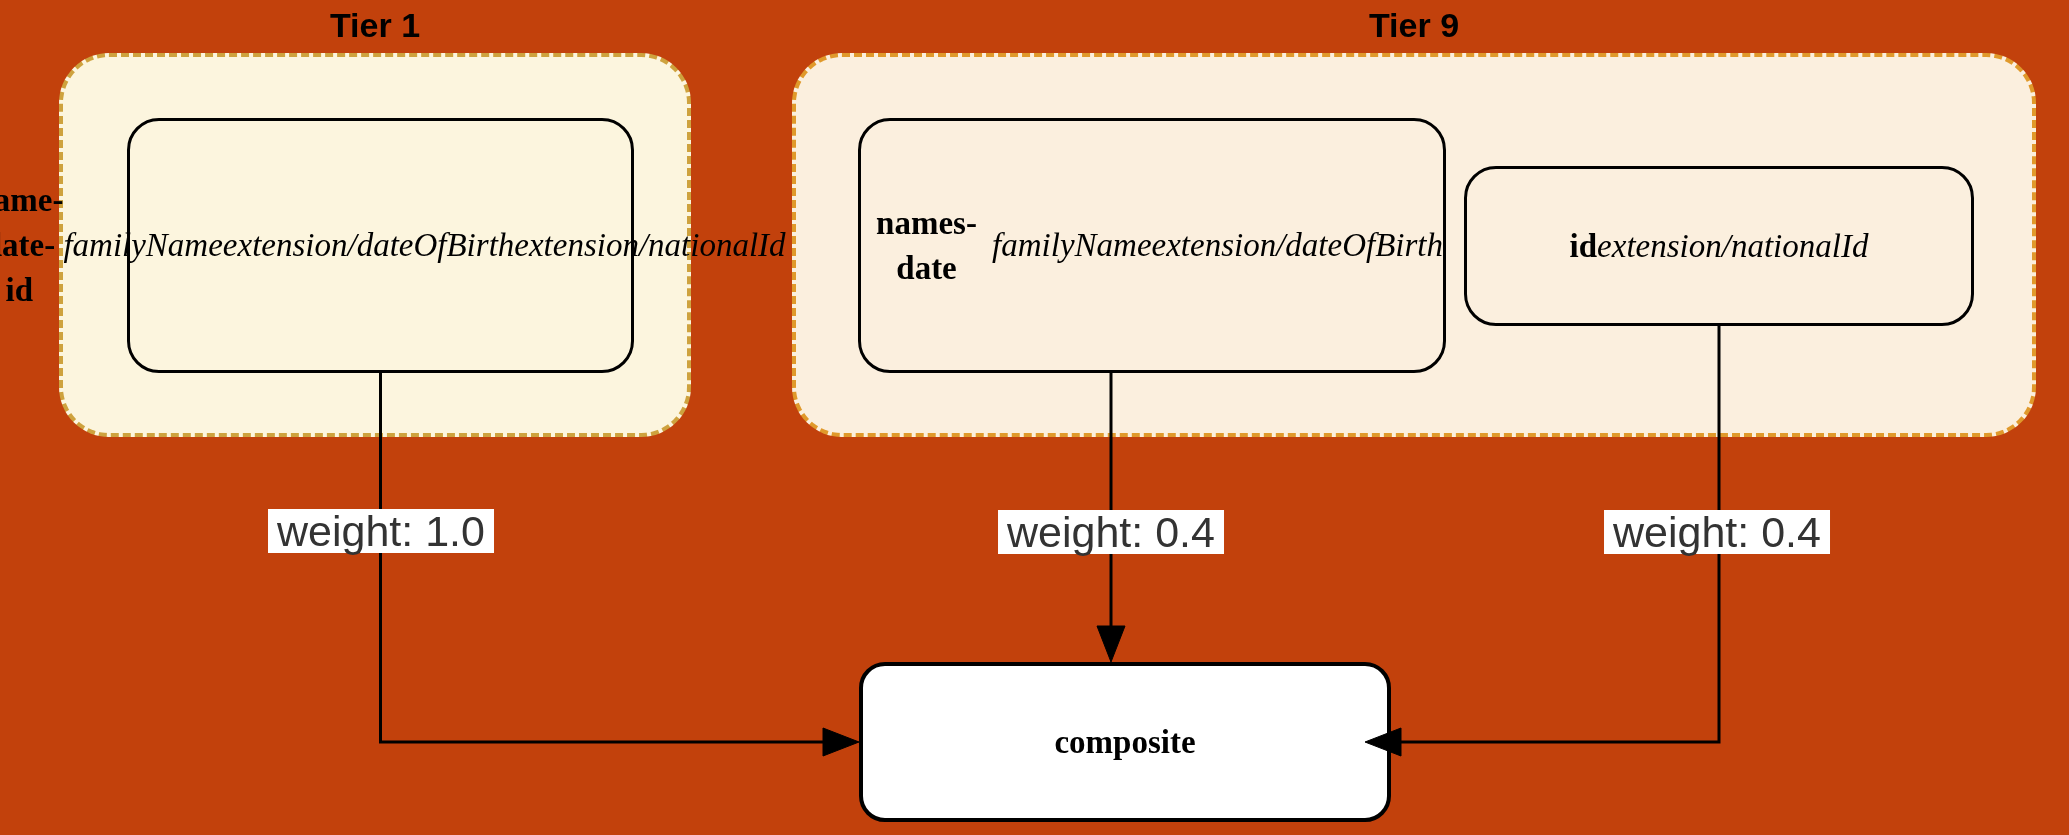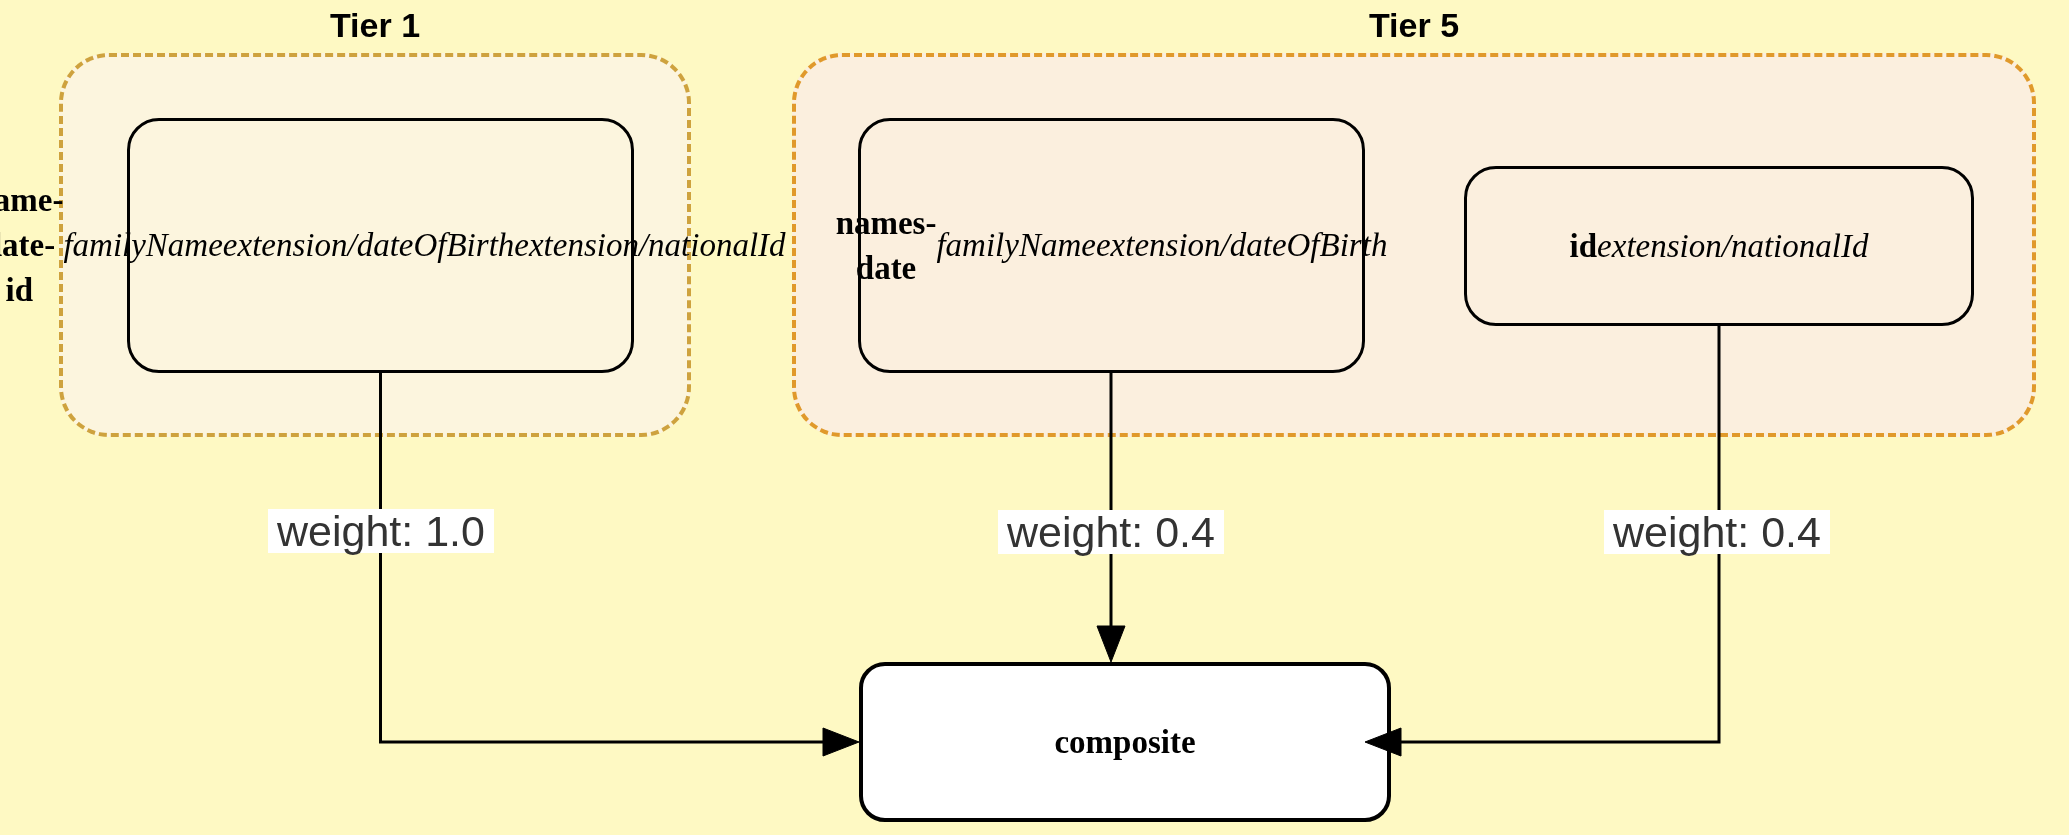--- a/index.html
+++ b/index.html
@@ -3,21 +3,21 @@
 <meta charset="utf-8">
 <style>
   :root {
     --tier1-fill:#FCF5DE; --tier1-stroke:#CEA23E;
     --tier2-fill:#FBEFDE; --tier2-stroke:#E0992B;
     --node-stroke:#000000; --composite-fill:#FFFFFF;
     --edge-color:#000000; --edge-label-color:#333333;
   }
   html,body { margin:0; padding:0; background:#ffffff; }
   .canvas {
-    position:relative; width:2069px; height:835px; background:#fef9c3;
+    position:relative; width:2069px; height:835px; background:#c2410c;
     font-family:"Liberation Sans", sans-serif; overflow:hidden; color:#000;
   }
   .tier {
     position:absolute; box-sizing:border-box;
     border:4px dashed var(--tier1-stroke); border-radius:50px;
   }
   .tier--1 { left:59px; top:53px; width:632px; height:384px;
     background:var(--tier1-fill); border-color:var(--tier1-stroke); }
   .tier--2 { left:792px; top:53px; width:1244px; height:384px;
     background:var(--tier2-fill); border-color:var(--tier2-stroke); }
@@ -27,21 +27,21 @@
   }
   .tier-label--1 { left:59px; width:632px; }
   .tier-label--2 { left:792px; width:1244px; }
   .node {
     position:absolute; box-sizing:border-box;
     border:3px solid var(--node-stroke); border-radius:32px;
     display:flex; flex-direction:row; justify-content:center; align-items:center;
     font-size:33px; line-height:45px; text-align:center; background:transparent;font-family:Liberation Serif, serif;
   }
   .node--name-date-id { left:127px; top:118px; width:507px; height:255px; }
-  .node--names-date  { left:858px; top:118px; width:507px; height:255px; }
+  .node--names-date  { left:858px; top:118px; width:588px; height:255px; }
   .node--id          { left:1464px; top:166px; width:510px; height:160px;text-align:right; }
   .node--composite   {
     left:859px; top:662px; width:532px; height:160px;
     border-width:4px; border-radius:26px; background:var(--composite-fill);text-align:right;
   }
   .node-title { font-weight:bold; }
   .node-gap { height:45px; }
   .node-attr { font-style:italic; }
   .edges { position:absolute; left:0; top:0; pointer-events:none; }
   .edges path { stroke:var(--edge-color); stroke-width:3; fill:none; }
@@ -57,21 +57,21 @@
 </style>
 </head>
 <body>
 
 <div class="canvas">
 
   <div class="tier tier--1"></div>
   <div class="tier tier--2"></div>
 
   <div class="tier-label tier-label--1">Tier 1</div>
-  <div class="tier-label tier-label--2">Tier 5</div>
+  <div class="tier-label tier-label--2">Tier 9</div>
 
   <div class="node node--name-date-id">
     <div class="node-title">name-date-id</div>
     <div class="node-gap"></div>
     <div class="node-attr">familyName</div>
     <div class="node-attr">extension/dateOfBirth</div>
     <div class="node-attr">extension/nationalId</div>
   </div>
 
   <div class="node node--names-date">

